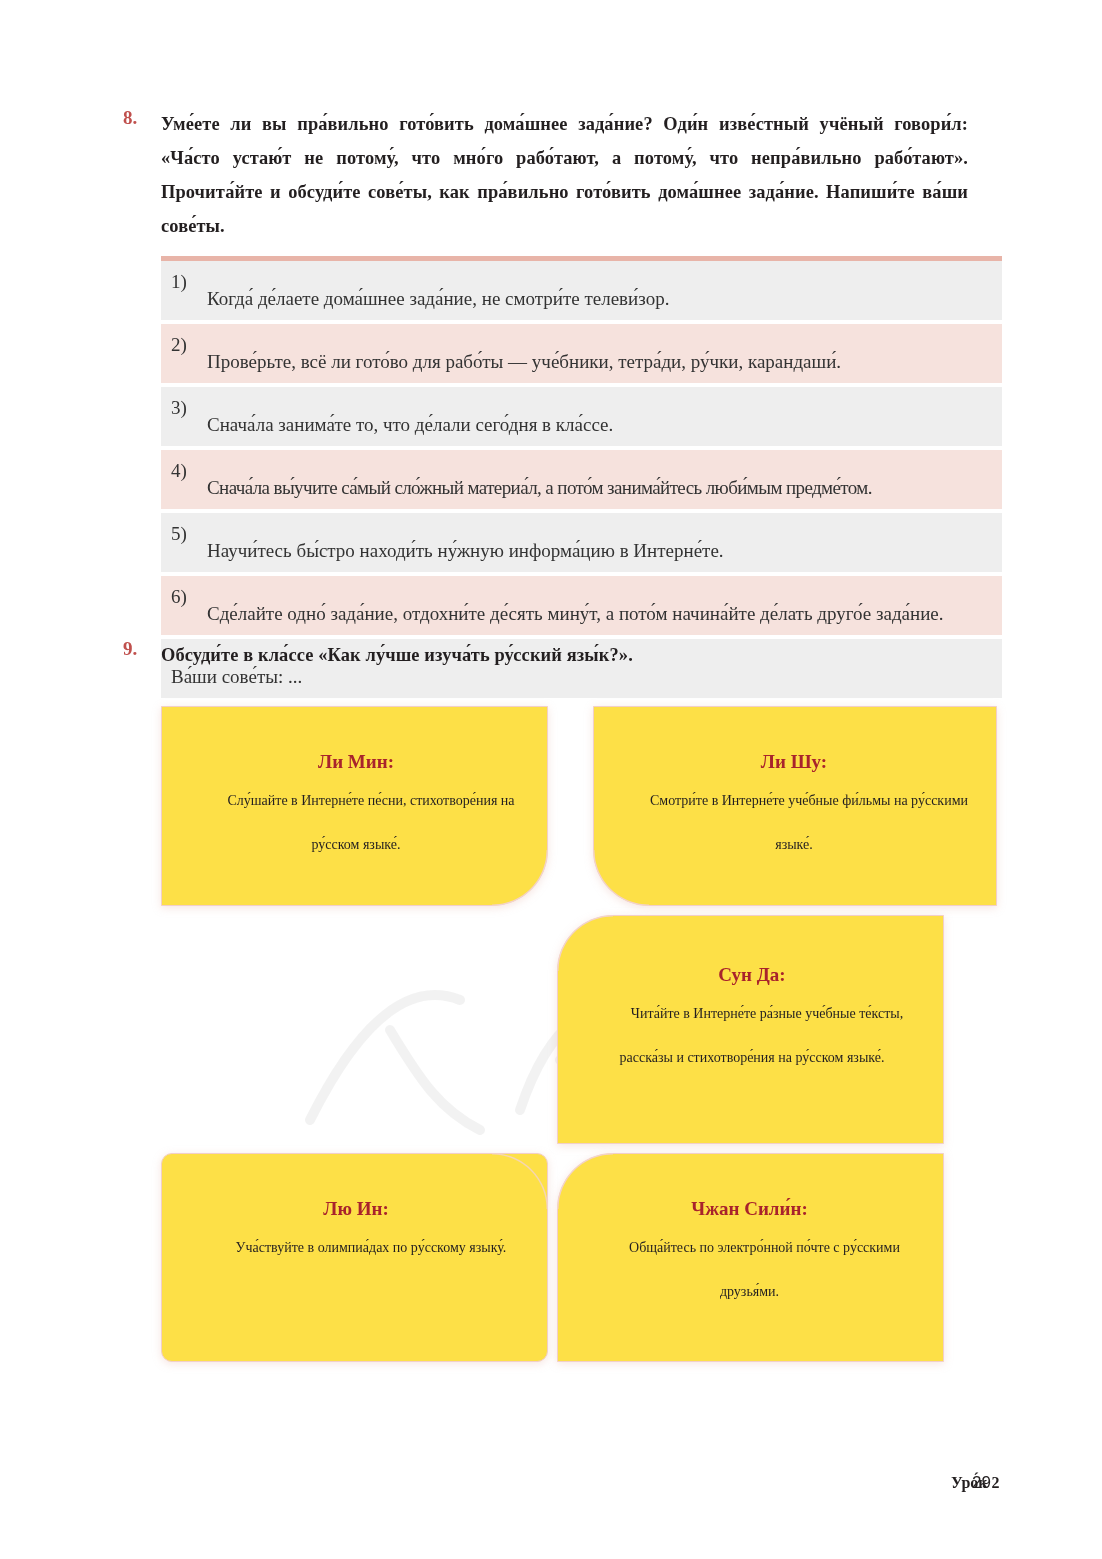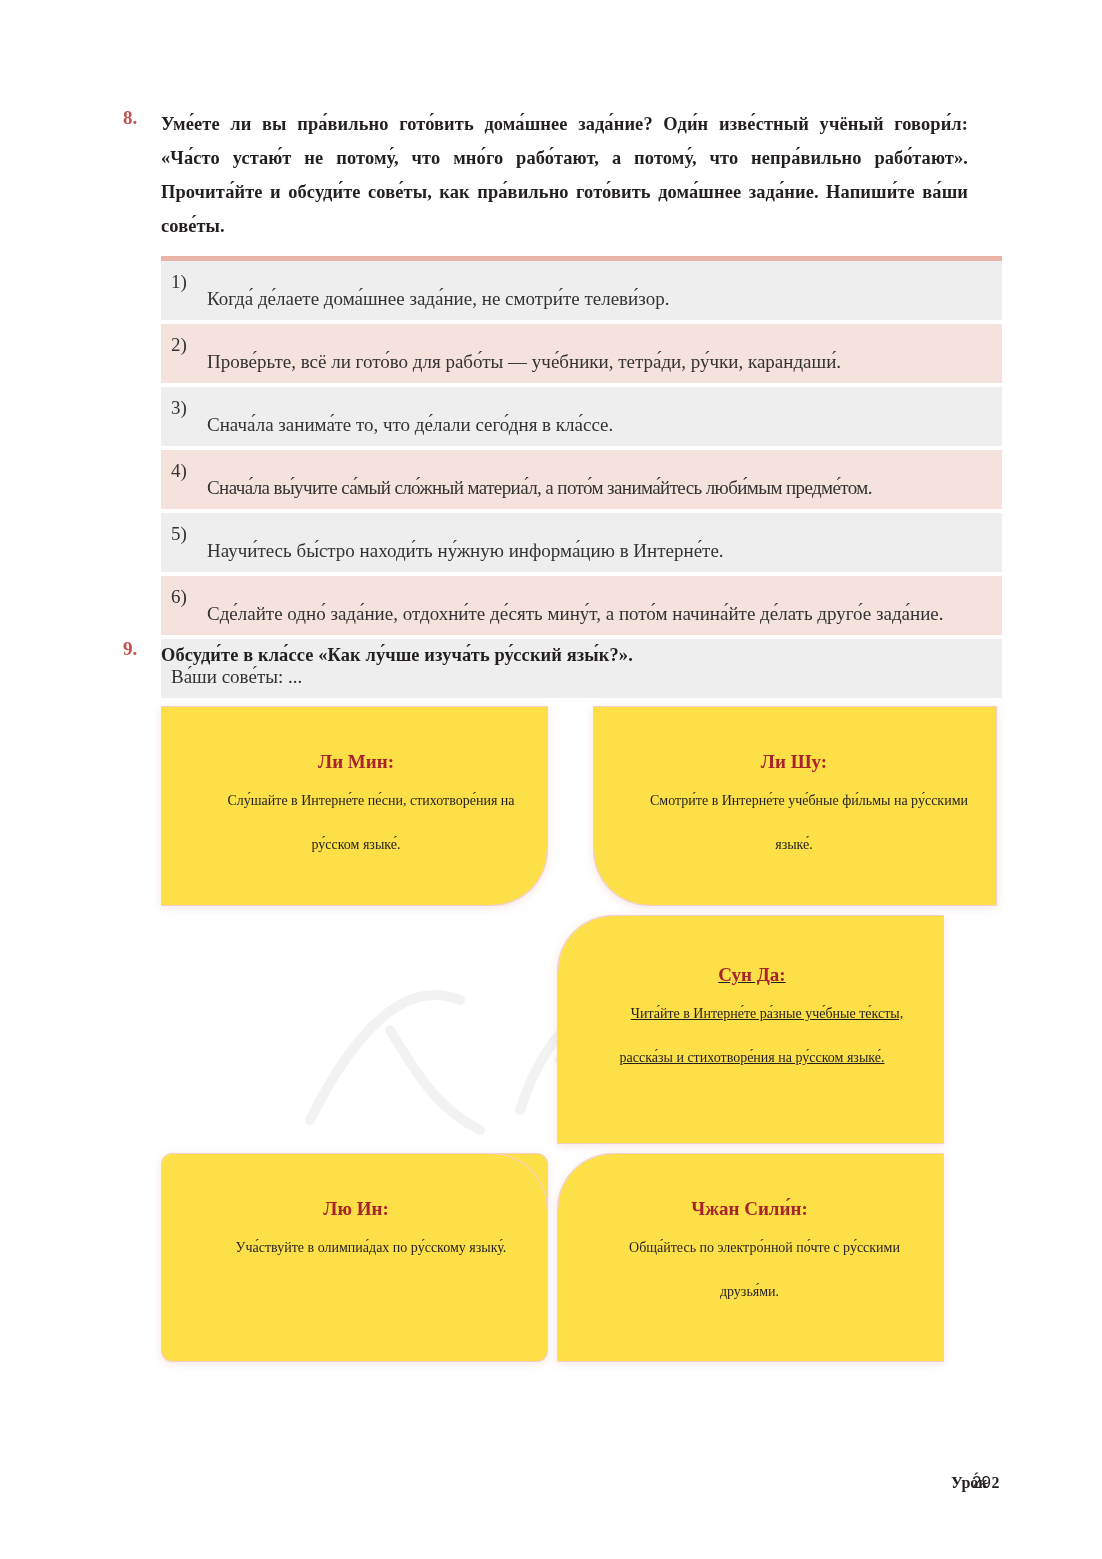--- a/index.html
+++ b/index.html
@@ -31,21 +31,21 @@
     .card .name { color: #a8232c; font-weight: bold; font-size: 19px; line-height: 34px; }
     .card .body { font-size: 14px; line-height: 44px; color: #231f20; text-indent: 30px; }
 
     #card-0 { left: 0; top: 0; width: 387px; height: 200px; padding: 38px 20px 0 23px;
       border-bottom-right-radius: 56px; }
     #card-1 { left: 396px; top: 0; width: 404px; height: 200px; padding: 38px 20px 0 18px;
       border-bottom-left-radius: 56px; margin-left: 36px; }
     #card-2 { left: 0; top: 209px; width: 387px; height: 229px; padding: 12px 20px 0 23px;
       border-top-right-radius: 56px; }
     #card-3 { left: 396px; top: 209px; width: 387px; height: 229px; padding: 42px 20px 0 23px;
-      border-top-left-radius: 56px; text-decoration: underline; }
+      border-top-left-radius: 56px; }
     #card-4 { left: 0; top: 447px; width: 387px; height: 209px; padding: 38px 20px 0 23px;
       border-top-right-radius: 56px; border-radius: 11px; }
     #card-5 { left: 396px; top: 447px; width: 387px; height: 209px; padding: 38px 20px 14px 18px;
       border-top-left-radius: 56px; }
 
     .card.rb::after, .card.lb::after, .card.rt::after, .card.lt::after {
       content: ""; position: absolute; width: 56px; height: 56px; pointer-events: none; }
     .card.rb::after { right: -1px; bottom: -1px; background: radial-gradient(circle at 0 0, transparent 54px, #f3d3cc 55px); border-bottom-right-radius: 56px; opacity: 0.8; }
     .card.lb::after { left: -1px; bottom: -1px; background: radial-gradient(circle at 100% 0, transparent 54px, #f3d3cc 55px); border-bottom-left-radius: 56px; opacity: 0.8; }
     .card.rt::after { right: -1px; top: -1px; background: radial-gradient(circle at 0 100%, transparent 54px, #f3d3cc 55px); border-top-right-radius: 56px; opacity: 0.8; }

